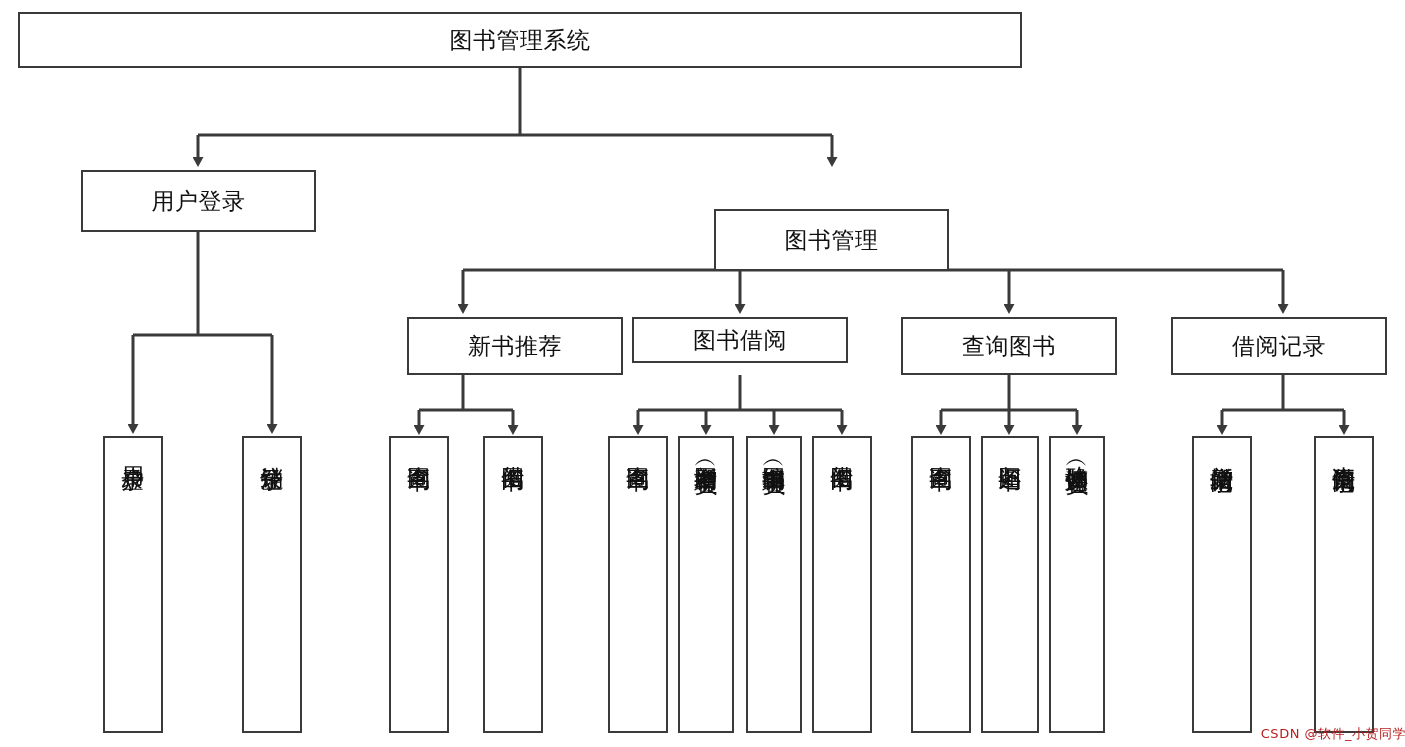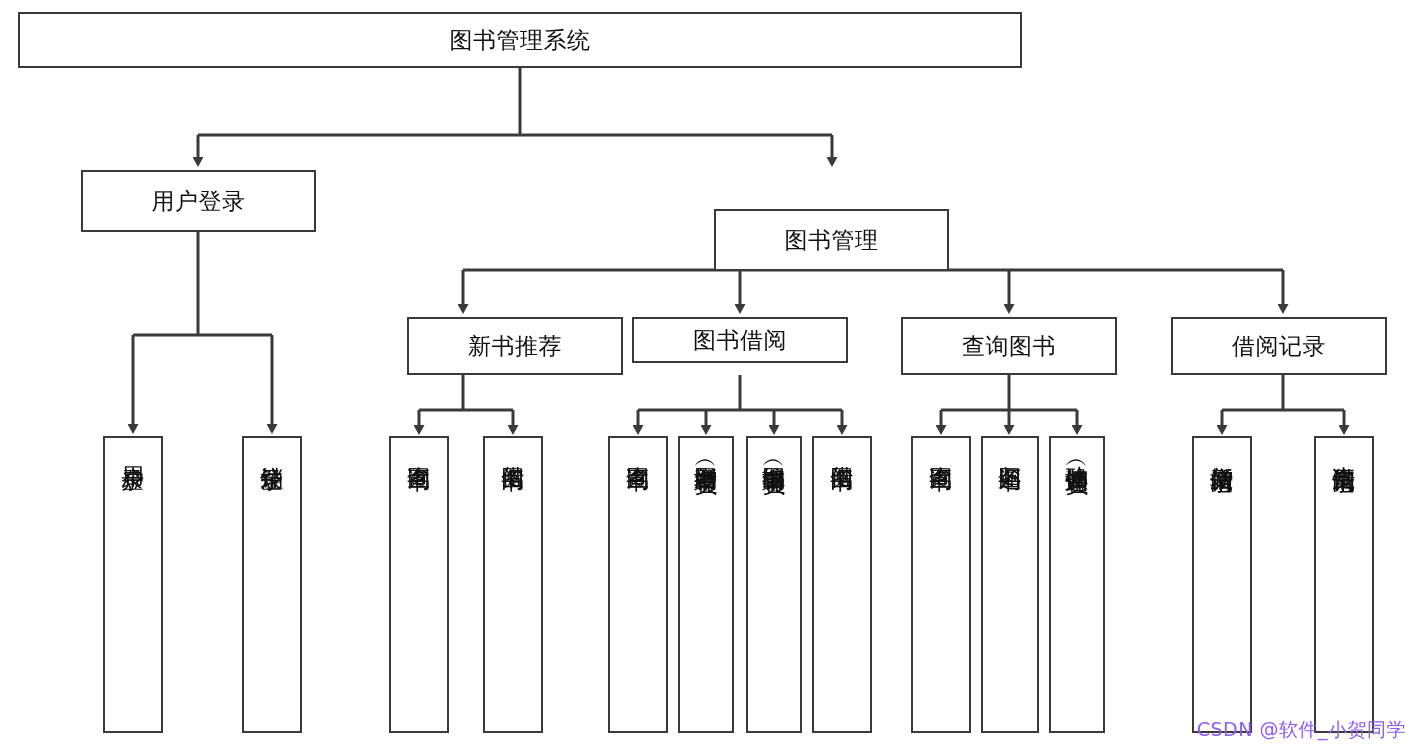--- a/index.html
+++ b/index.html
@@ -57,22 +57,22 @@
     -webkit-text-orientation: upright;
     font-size: 23px;
     line-height: 1.32;
     letter-spacing: 1px;
     white-space: nowrap;
   }
   .watermark {
     position: absolute;
     right: 8px;
     bottom: 4px;
-    font-size: 19px;
-    color: #8b5cf6;
+    font-size: 13px;
+    color: #b91c1c;
     z-index: 5;
     white-space: nowrap;
     letter-spacing: 0.5px;
   }
 </style>
 </head>
 <body>
 
 <div id="canvas">
 

